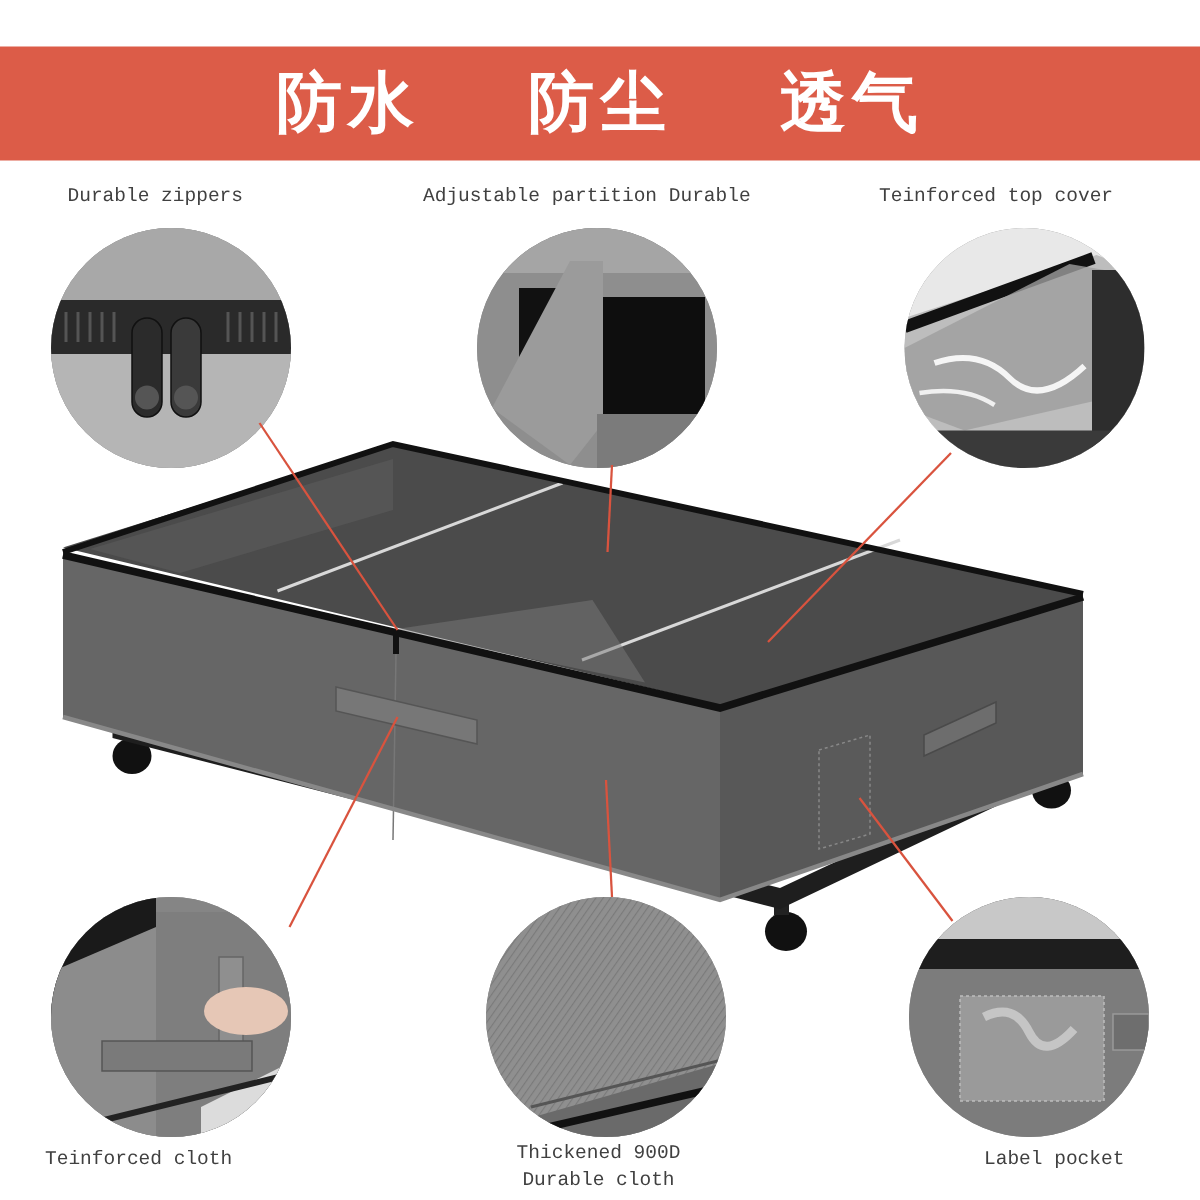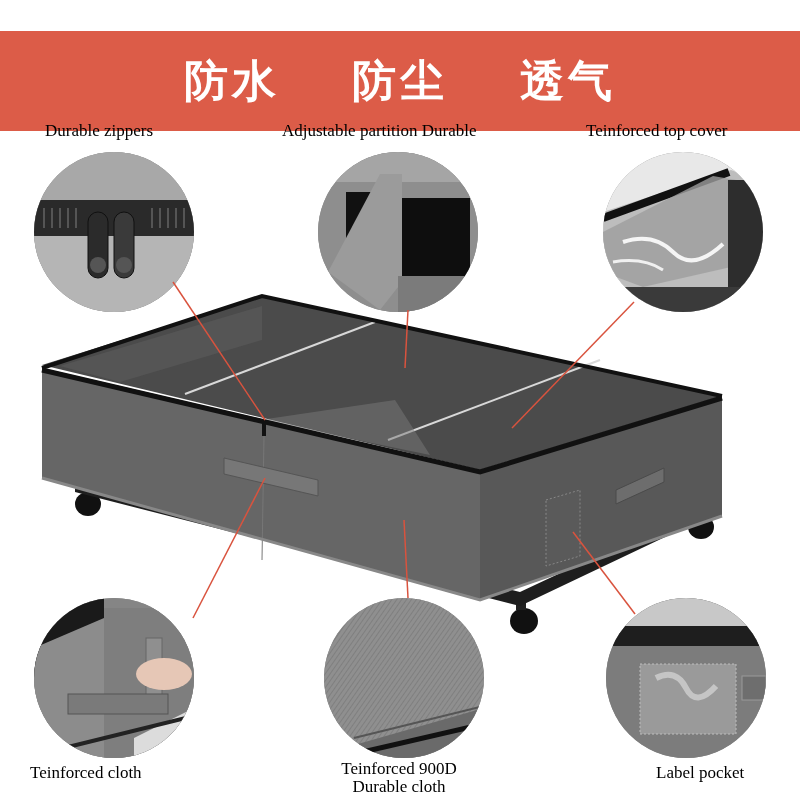--- a/index.html
+++ b/index.html
@@ -1,31 +1,31 @@
 <!DOCTYPE html>
 <html><head>
   <meta charset="utf-8">
   <style>
     * { box-sizing: border-box; margin: 0; padding: 0; }
     html, body { width: 800px; height: 800px; background: #ffffff; overflow: hidden; }
     body { position: relative; font-family: "Liberation Sans", "DejaVu Sans", sans-serif; color: #111; }
 
     .banner {
-      position: absolute; left: 0; top: 31px; width: 800px; height: 100px;
+      position: absolute; left: 0; top: 31px; width: 800px; height: 76px;
       background: #DC5C48;
       display: flex; align-items: center; justify-content: center; gap: 72px;
     }
     .banner-word {
       color: #ffffff; font-family: "DejaVu Sans", sans-serif; font-weight: bold;
       font-size: 44px; letter-spacing: 4px; line-height: 1;
     }
 
     .caption {
-      position: absolute; font-family: Liberation Serif, serif; font-size: 17px;
-      color: #000000; text-align: center; white-space: nowrap; line-height: 18px;
+      position: absolute; font-family: Liberation Mono, monospace; font-size: 13px;
+      color: #404040; text-align: center; white-space: nowrap; line-height: 18px;
     }
 
     .circle {
       position: absolute; width: 160px; height: 160px; border-radius: 50%;
       overflow: hidden; background: #8a8a8a;
     }
 
     svg.lines { position: absolute; left: 0; top: 0; width: 800px; height: 800px; pointer-events: none; }
     .product { position: absolute; left: 0; top: 0; width: 800px; height: 800px; }
   </style>
@@ -176,15 +176,15 @@
     <rect width="160" height="160" fill="#7c7c7c"></rect>
     <rect x="0" y="0" width="160" height="28" fill="#c8c8c8"></rect>
     <rect x="0" y="28" width="160" height="20" fill="#1e1e1e"></rect>
     <rect x="34" y="66" width="96" height="70" fill="#9a9a9a" stroke="#bdbdbd" stroke-dasharray="2,2"></rect>
     <path d="M50 80 Q70 70 80 90 T110 88" stroke="#c5c5c5" stroke-width="6" fill="none"></path>
     <rect x="136" y="78" width="24" height="24" fill="#6e6e6e" stroke="#999"></rect>
   </svg>
 </div>
 
 <div class="caption" style="left:30px; top:764px;">Teinforced cloth</div>
-<div class="caption" style="left:326px; top:760px; width:146px;">Teinforced 900D</div>
+<div class="caption" style="left:326px; top:760px; width:146px;">Thickened 900D</div>
 <div class="caption" style="left:326px; top:778px; width:146px;">Durable cloth</div>
 <div class="caption" style="left:656px; top:764px;text-align:center;">Label pocket</div>
 
 </body></html>

